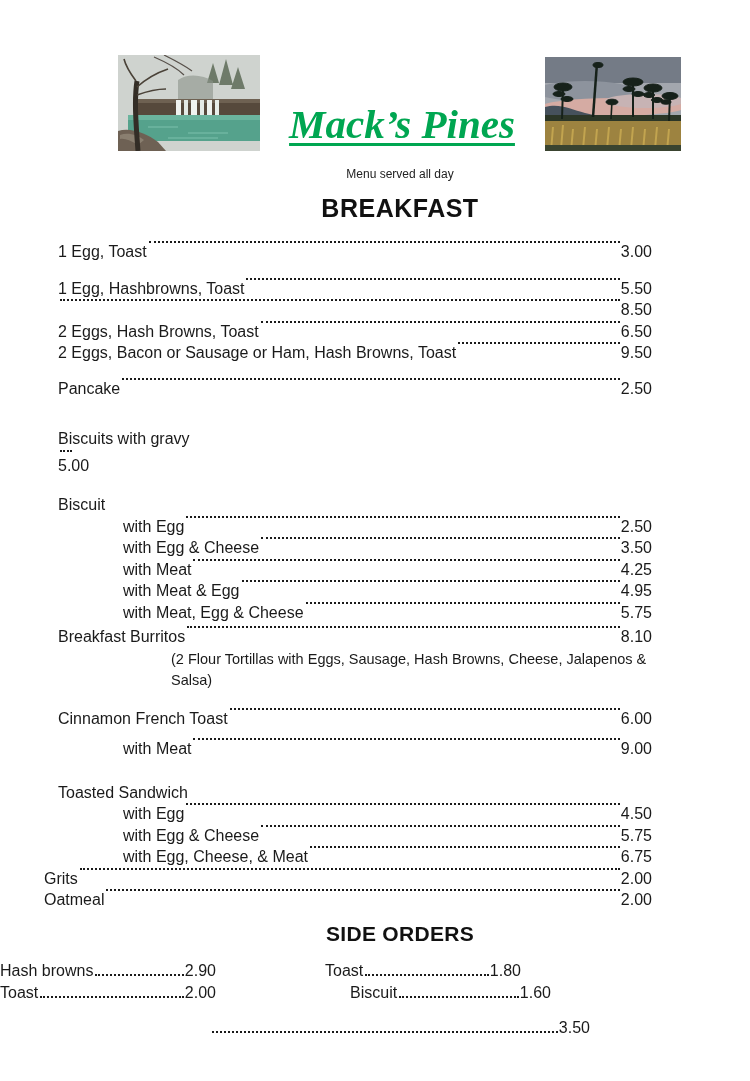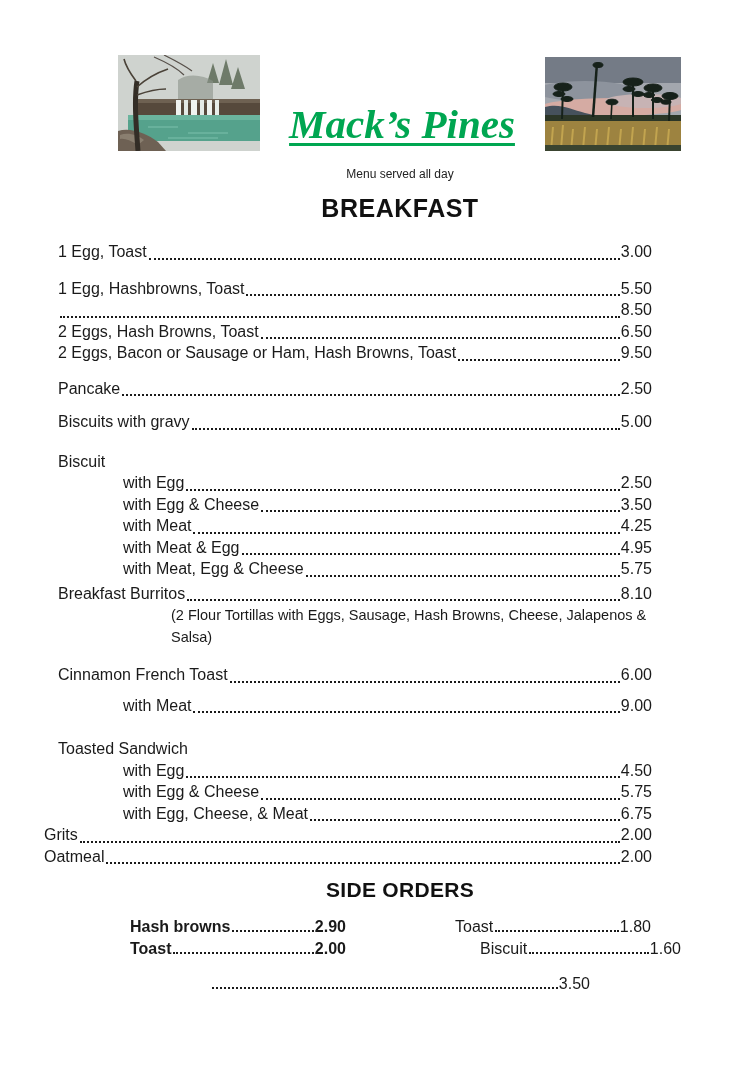--- a/index.html
+++ b/index.html
@@ -44,36 +44,36 @@
 
   .section-heading {
     width: 700px; margin-left: 50px;
     text-align: center; font-weight: bold; color: #111;
   }
   .breakfast-heading { margin-top: 12px; font-size: 25px; line-height: 30px; letter-spacing: 0.5px; }
   .sides-heading    { margin-top: 10px; font-size: 21px; line-height: 26px; letter-spacing: 0.3px; }
 
   
   .menu-list { margin: 18px 98px 0 44px; font-size: 16px; }
-  .menu-row { display: flex; align-items: flex-end; line-height: 21.5px; }
+  .menu-row { display: flex; align-items: flex-start; line-height: 21.5px; }
   .indent-0 { padding-left: 0; }
   .indent-1 { padding-left: 14px; }
   .indent-2 { padding-left: 79px; }
   .menu-row.note { padding-left: 127px; font-size: 14.5px; }
   .leader {
     flex: 1 1 auto;
     border-bottom: 2px dotted #1a1a1a;
     margin: 0 1px 3px 2px;
     min-width: 12px;
   }
   .item-price { white-space: nowrap; }
 
   
   .sides-cols { display: flex; margin-top: 13px; font-size: 16px; }
-  .col-left  { margin-left: 130px; width: 216px; font-weight: bold; }
+  .col-left  { width: 216px; }
   .col-right { margin-left: 109px; width: 196px; }
   .side-row { display: flex; align-items: baseline; line-height: 22px; }
   .col-right .side-row:nth-child(2) { margin-left: 25px; margin-right: -30px; }
   .sides-bottom {
     display: flex; align-items: baseline;
     width: 380px; margin: 13px 0 0 210px;
     font-size: 16px; line-height: 22px;
   }
 </style>
 </head>
@@ -170,21 +170,21 @@
       <div class="menu-row indent-1">
         <span class="item-label">2 Eggs, Bacon or Sausage or Ham, Hash Browns, Toast</span>
         <span class="leader"></span>
         <span class="item-price">9.50</span>
       </div>
       <div class="menu-row indent-1" style="margin-top: 14px;">
         <span class="item-label">Pancake</span>
         <span class="leader"></span>
         <span class="item-price">2.50</span>
       </div>
-      <div class="menu-row indent-1" style="margin-top: 12px;">
+      <div class="menu-row indent-1" style="margin-top: 29px; flex-direction: column;">
         <span class="item-label">Biscuits with gravy</span>
         <span class="leader"></span>
         <span class="item-price">5.00</span>
       </div>
       <div class="menu-row indent-1" style="margin-top: 18px;">
         <span class="item-label">Biscuit</span>
       </div>
       <div class="menu-row indent-2">
         <span class="item-label">with Egg</span>
         <span class="leader"></span>

